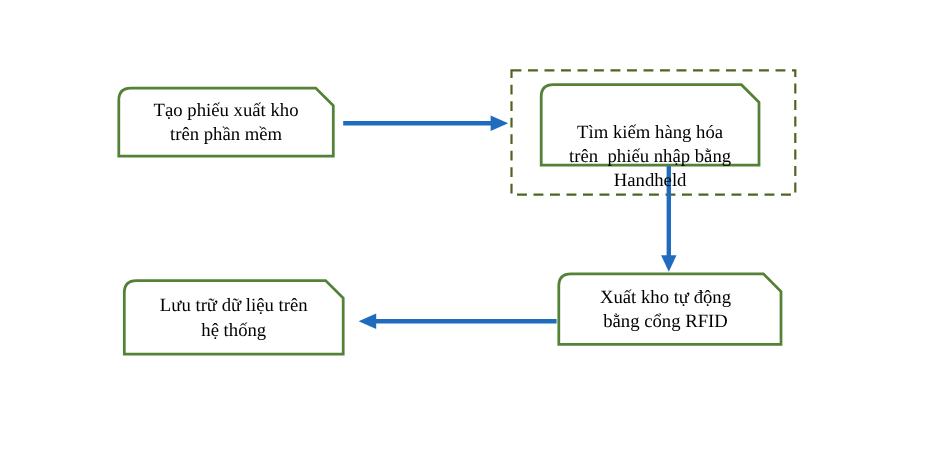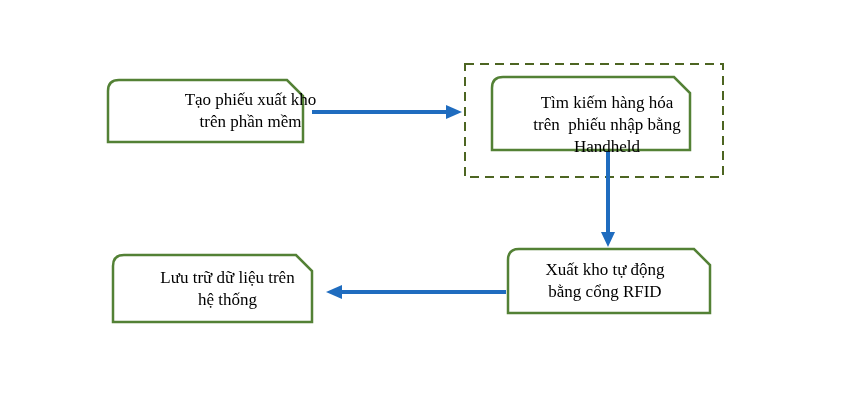--- a/index.html
+++ b/index.html
@@ -23,24 +23,24 @@
   .arrow-line{stroke:var(--arrow);stroke-width:4px;fill:none;}
   .arrow-head{fill:var(--arrow);stroke:none;}
   .node-label{
     position:absolute;
     display:flex;align-items:center;justify-content:center;
     text-align:center;
     white-space:pre-wrap;
     color:var(--text);
     font-size:17px;line-height:22px;
   }
-  .label-create{left:108px;top:80px;width:195px;height:62px;padding-left:45px;}
-  .label-find{left:492px;top:78px;width:198px;height:94px;margin-left:16px;}
+  .label-create{left:108px;top:80px;width:195px;height:62px;}
+  .label-find{left:492px;top:95px;width:198px;height:94px;}
   .label-rfid{left:508px;top:249px;width:194px;height:64px;}
-  .label-store{left:113px;top:255px;width:199px;height:67px;padding-left:15px;}
+  .label-store{left:113px;top:255px;width:199px;height:67px;}
 </style>
 </head>
 <body>
 
 <div class="canvas">
 
   <svg class="diagram-layer" viewBox="0 0 842 409" xmlns="http://www.w3.org/2000/svg" aria-hidden="true">
 
     <rect class="dashed-rect" x="465" y="64" width="258" height="113"></rect>
 

